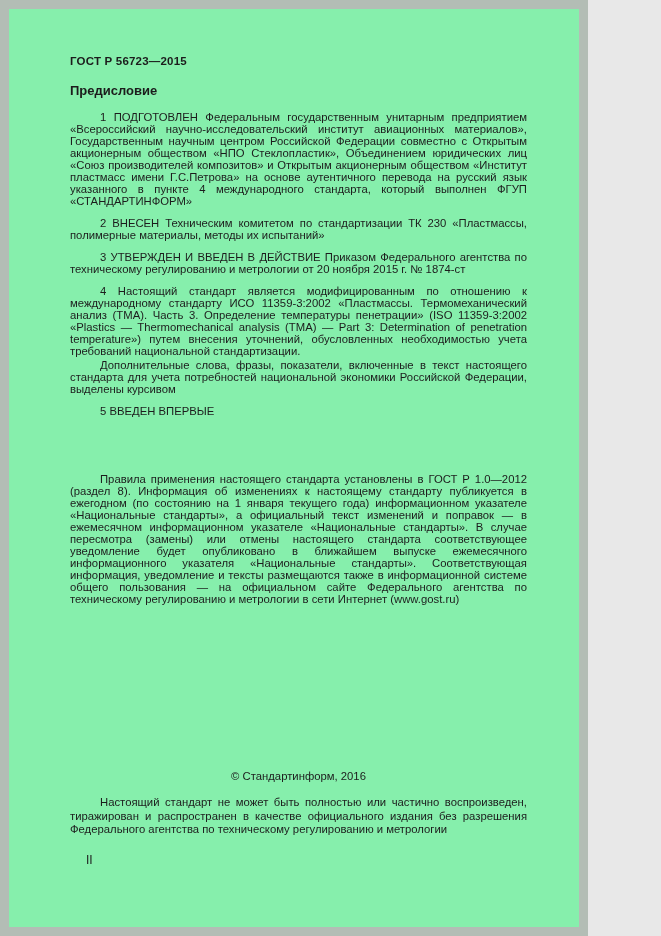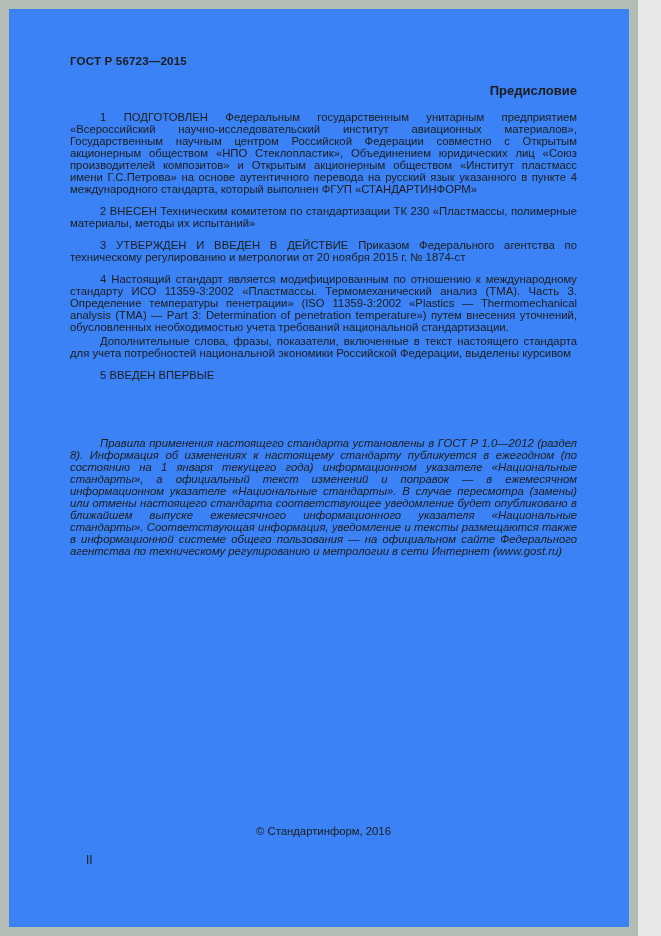--- a/index.html
+++ b/index.html
@@ -3,58 +3,57 @@
 <meta charset="utf-8">
 <style>
   html, body {
     margin: 0;
     padding: 0;
     background: #e8e8e8;
     font-family: "Liberation Sans", sans-serif;
   }
   .sheet {
     position: relative;
-    width: 638px;
+    width: 588px;
     height: 936px;
     box-sizing: border-box;
-    background: #3b82f6;
+    background: #86efac;
     border: 9px solid #b3bdb5;
     overflow: hidden;
   }
   .content {
     position: absolute;
     top: 46px;
     left: 61px;
     right: 52px;
     color: #1c1c1c;
   }
   .doc-code {
     font-weight: bold;
     font-size: 11.5px;
     letter-spacing: 0.2px;
     margin: 0 0 16px 0;
   }
   .title {
-    text-align: right;
+    text-align: left;
     font-weight: bold;
     font-size: 13px;
     margin: 0 0 13px 0;
   }
   .para {
     font-size: 11.3px;
     line-height: 12px;
     text-align: justify;
     text-indent: 30px;
     margin: 0 0 10px 0;
   }
   .para.tight {
     margin-bottom: 2px;
   }
   .rules {
-    font-style: italic;
     margin-top: 56px;
     margin-bottom: 0;
   }
   .bottom {
     position: absolute;
     left: 61px;
     right: 52px;
     bottom: 44px;
     color: #1c1c1c;
   }
@@ -97,16 +96,17 @@
 
     <p class="para">5 ВВЕДЕН ВПЕРВЫЕ</p>
 
     <p class="para rules">Правила применения настоящего стандарта установлены в ГОСТ Р 1.0—2012 (раздел 8). Информация об изменениях к настоящему стандарту публикуется в ежегодном (по состоянию на 1 января текущего года) информационном указателе «Национальные стандарты», а официальный текст изменений и поправок — в ежемесячном информационном указателе «Национальные стандарты». В случае пересмотра (замены) или отмены настоящего стандарта соответствующее уведомление будет опубликовано в ближайшем выпуске ежемесячного информационного указателя «Национальные стандарты». Соответствующая информация, уведомление и тексты размещаются также в информационной системе общего пользования — на официальном сайте Федерального агентства по техническому регулированию и метрологии в сети Интернет (www.gost.ru)</p>
 
   </div>
 
   <div class="bottom">
     <p class="copyright">© Стандартинформ, 2016</p>
 
+    <p class="restriction">Настоящий стандарт не может быть полностью или частично воспроизведен, тиражирован и распространен в качестве официального издания без разрешения Федерального агентства по техническому регулированию и метрологии</p>
 
     <p class="page-number">II</p>
   </div>
 </div>
 
 </body></html>

